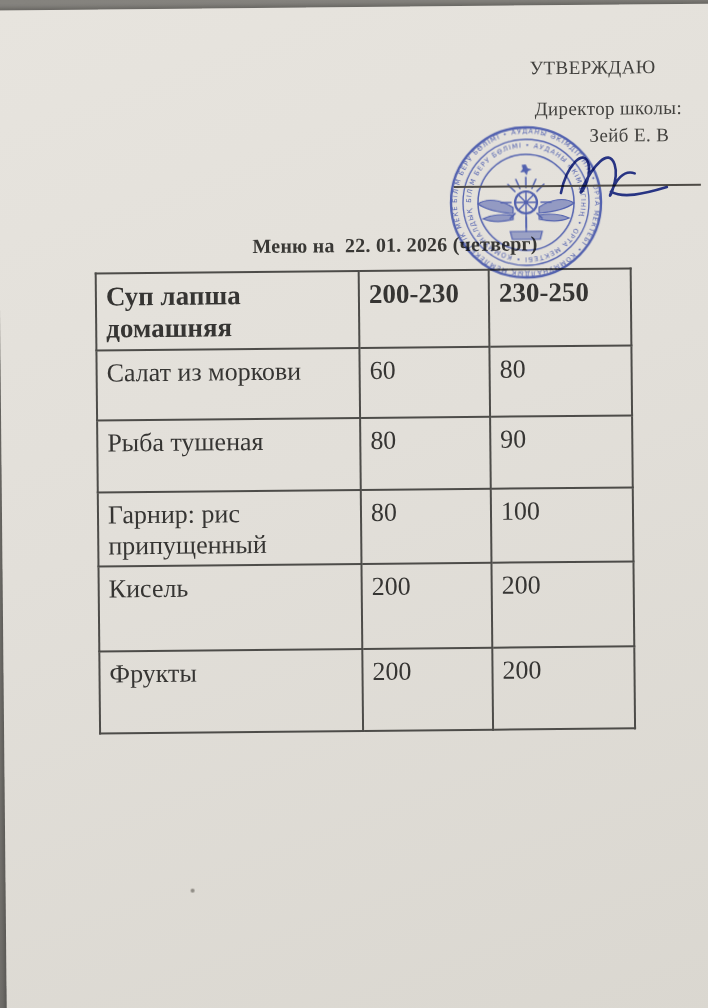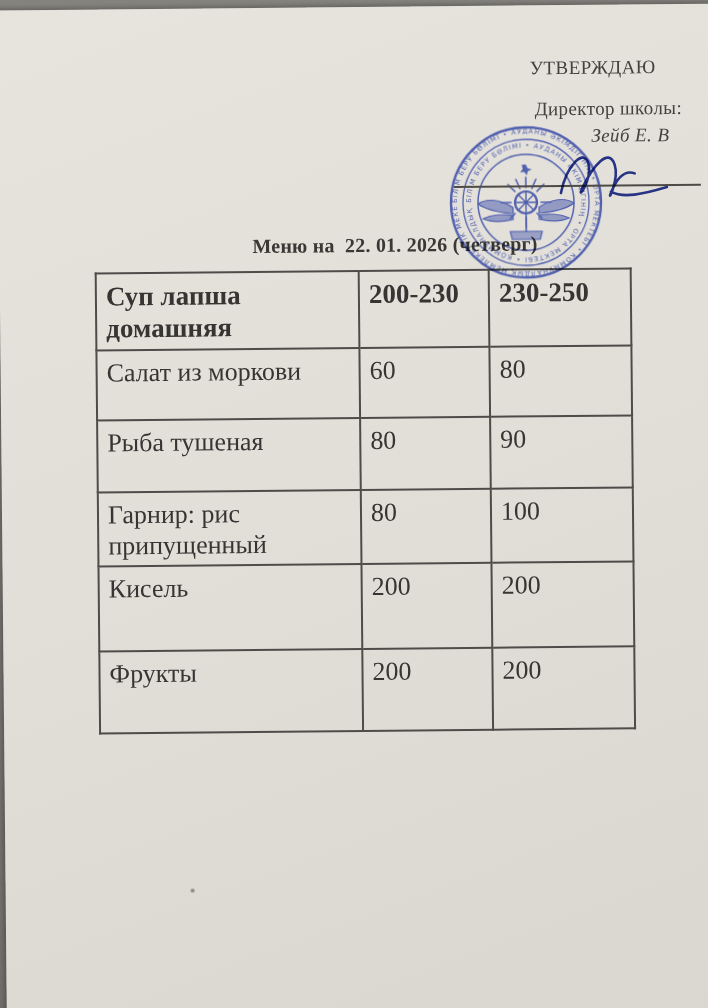--- a/index.html
+++ b/index.html
@@ -49,21 +49,21 @@
     fill:#4f63c8;
   }
 </style>
 </head>
 <body>
 
 <div class="paper">
 
   <div class="approval-line" style="top:52px;right:60px;">УТВЕРЖДАЮ</div>
   <div class="approval-line" style="top:93px;right:34px;">Директор школы:</div>
-  <div class="approval-line" style="top:120px;right:47px;font-style:italic;">Зейб Е. В</div>
+  <div class="approval-line" style="top:120px;right:47px;">Зейб Е. В</div>
 
   <div class="sig-line"></div>
 
   <div class="stamp-wrap">
     <svg width="158" height="158" viewBox="0 0 158 158">
       <g stroke="#4f63c8" fill="none">
         <circle cx="79" cy="79" r="75" stroke-width="2.4"></circle>
         <circle cx="79" cy="79" r="63" stroke-width="1.3"></circle>
         <circle cx="79" cy="79" r="48" stroke-width="1.5"></circle>
       </g>

